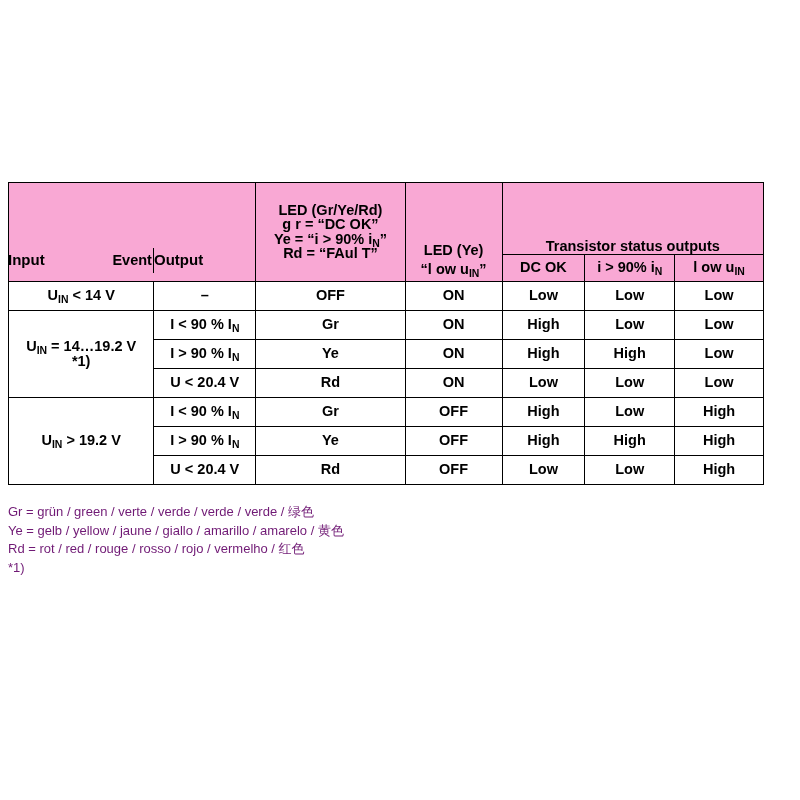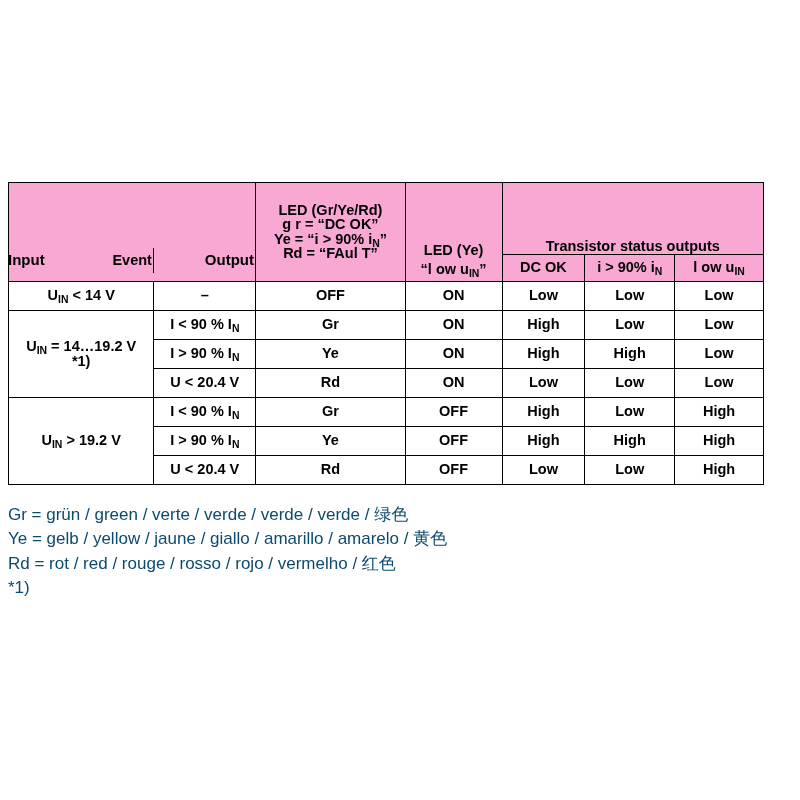--- a/index.html
+++ b/index.html
@@ -92,24 +92,24 @@
     top: 0.27em;
     font-weight: inherit;
   }
 
   
   #legend {
     position: absolute;
     left: 8px;
     top: 503px;
     width: 784px;
-    font-size: 17px;
+    font-size: 13px;
     line-height: 1.44;
     font-weight: normal;
-    color: #0c4a6e;
+    color: #701a75;
   }
   #legend .line {
     white-space: nowrap;
   }
   #legend .fn {
     display: flex;
     white-space: nowrap;
   }
   #legend .fn-mark {
     width: 34px;
@@ -235,21 +235,21 @@
       <td class="data thick-l thick-b">Low</td>
       <td class="data thick-b">Low</td>
       <td class="data thick-b outer-r">High</td>
     </tr>
   </tbody>
     </table>
 
   <div style="position:absolute; left:0; top:64px; width:246px; height:28px; pointer-events:none;">
     <div style="position:absolute; left:0; top:0; width:172px; text-align:left; font-weight:bold; font-size:15px; line-height:28px;">Input</div>
     <div style="position:absolute; left:145px; top:2px; width:1px; height:25px; background:#000;"></div>
-    <div style="position:absolute; left:146px; top:0; width:100px; text-align:right; font-weight:bold; font-size:15px; line-height:28px;">Output</div>
+    <div style="position:absolute; left:146px; top:0; width:100px; text-align:left; font-weight:bold; font-size:15px; line-height:28px;">Output</div>
   </div>
 </div>
 
 <div id="legend">
   <div class="line">Gr = grün / green / verte / verde / verde / verde / 绿色</div>
   <div class="line">Ye = gelb / yellow / jaune / giallo / amarillo / amarelo / 黄色</div>
   <div class="line">Rd = rot / red / rouge / rosso / rojo / vermelho / 红色</div>
   <div class="fn">
     <span class="fn-mark">*1)</span>
   </div>

